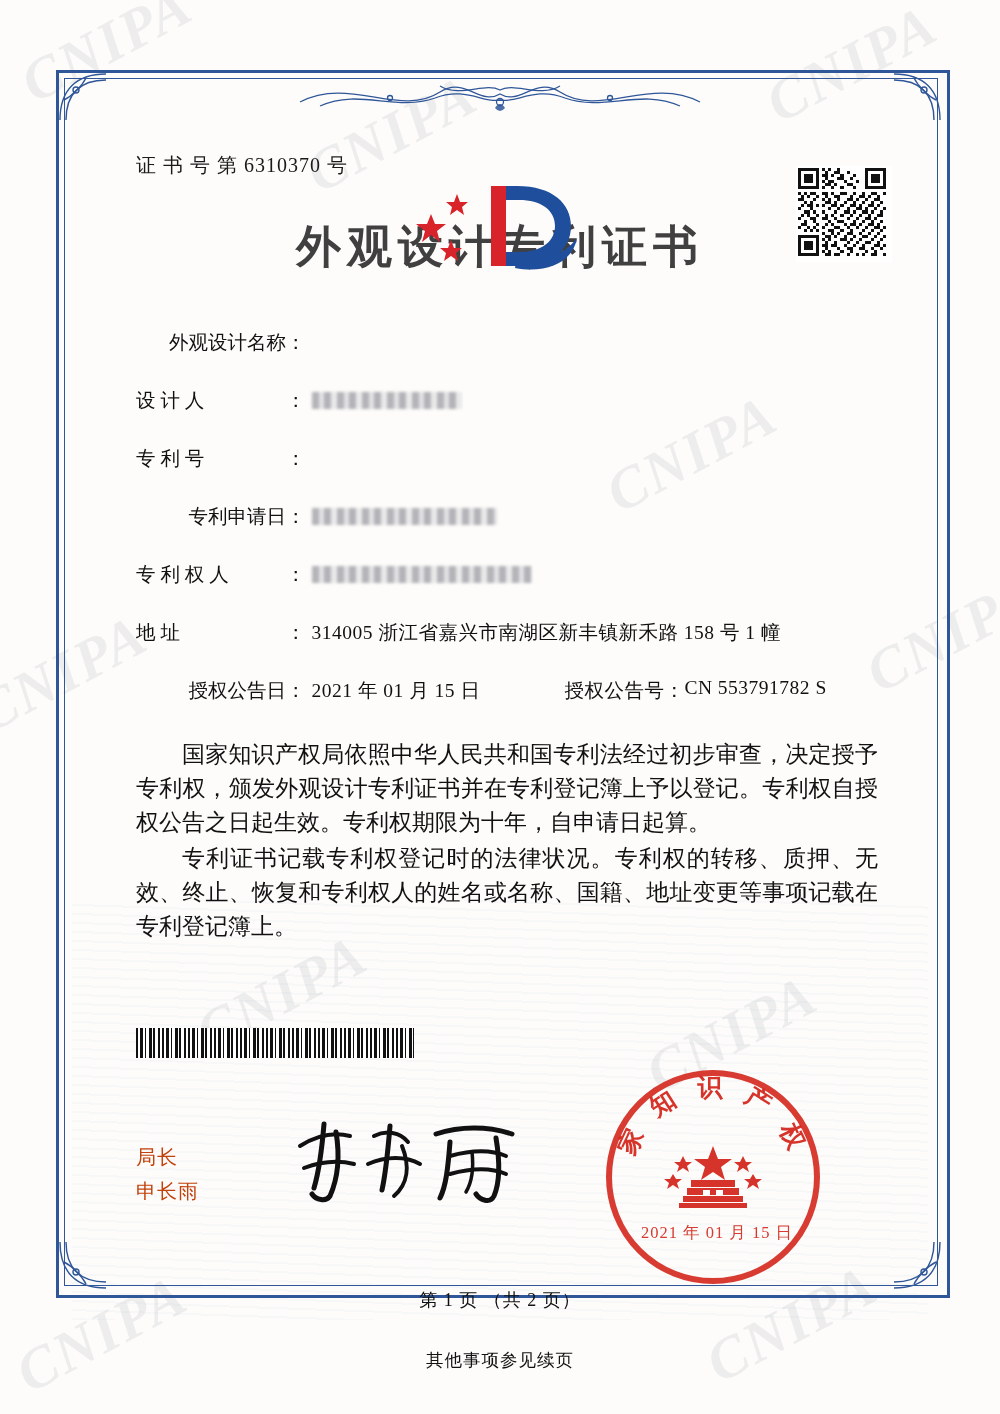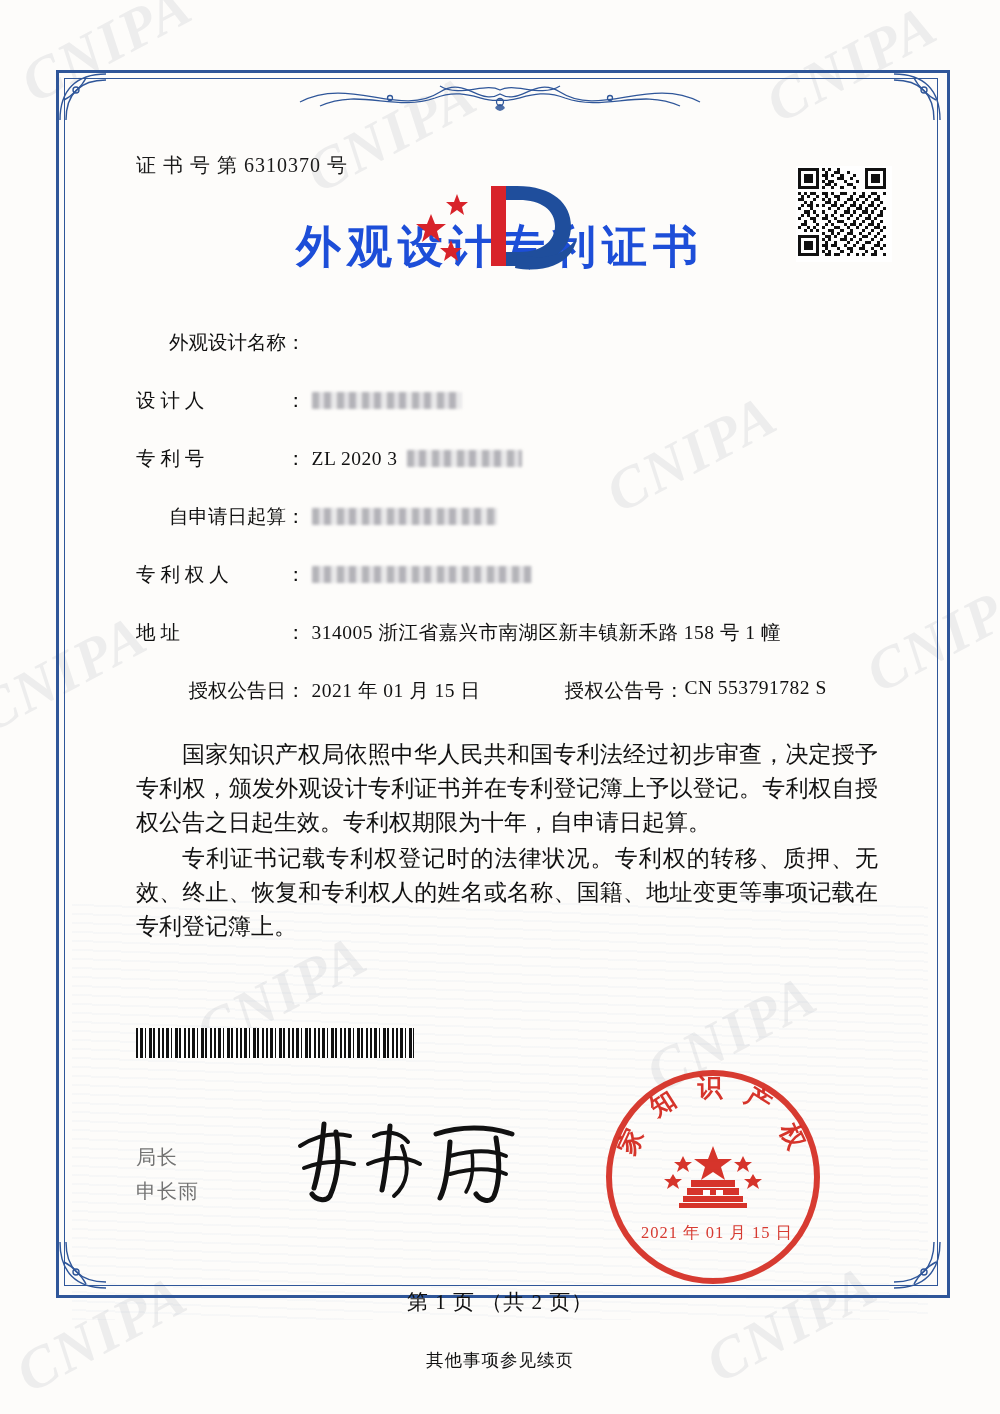--- a/index.html
+++ b/index.html
@@ -120,21 +120,21 @@
     top: 46px;
     width: 92px; height: 92px;
     background: #fff;
     padding: 2px;
   }
 
   .title {
     text-align: center;
     font-size: 45px;
     font-weight: bold;
-    color: #1d4ed8;
+    color: #404040;
     letter-spacing: 6px;
     margin-top: 38px;
     font-family: "DejaVu Serif","Liberation Serif", serif;
   }
 
   .fields {
     margin-top: 52px;
     padding-left: 40px;
     font-size: 19.5px;
     color: #111;
@@ -199,21 +199,21 @@
         #111 9px 10px, #fff 10px 13px, #111 13px 16px, #fff 16px 17px,
         #111 17px 19px, #fff 19px 22px, #111 22px 24px, #fff 24px 26px);
   }
 
   
   .sig-block {
     position: absolute;
     left: 136px;
     top: 1140px;
     font-size: 20px;
-    color: #737373;
+    color: #c2410c;
     line-height: 34px;
     letter-spacing: 1px;
   }
   .handwriting {
     position: absolute;
     left: 290px;
     top: 1112px;
     width: 250px;
     height: 95px;
   }
@@ -237,21 +237,21 @@
     letter-spacing: 1px;
     filter: blur(0.4px);
     opacity: .92;
   }
 
   .page-no {
     position: absolute;
     left: 0; right: 0;
     top: 1288px;
     text-align: center;
-    font-size: 21px;
+    font-size: 18px;
     color: #111;
     letter-spacing: 1px;
   }
   .footnote {
     position: absolute;
     left: 0; right: 0;
     top: 1348px;
     text-align: center;
     font-size: 17.5px;
     color: #111;
@@ -592,28 +592,24 @@
         <div class="fval">
           <span class="redacted" style="width:150px"></span>
         </div>
       </div>
 
       <div class="frow">
         <div class="flabel spread">
           <span>专  利  号</span>
         </div>
         <div class="fcolon">：</div>
-        <div class="fval">
-          <span>ZL 2020 3</span>
-          <span class="redacted" style="width:115px;margin-left:4px"></span>
-        </div>
       </div>
 
       <div class="frow">
-        <div class="flabel">自申请日起算</div>
+        <div class="flabel">专利申请日</div>
         <div class="fcolon">：</div>
         <div class="fval">
           <span class="redacted" style="width:185px"></span>
         </div>
       </div>
 
       <div class="frow">
         <div class="flabel spread">
           <span>专 利 权 人</span>
         </div>

